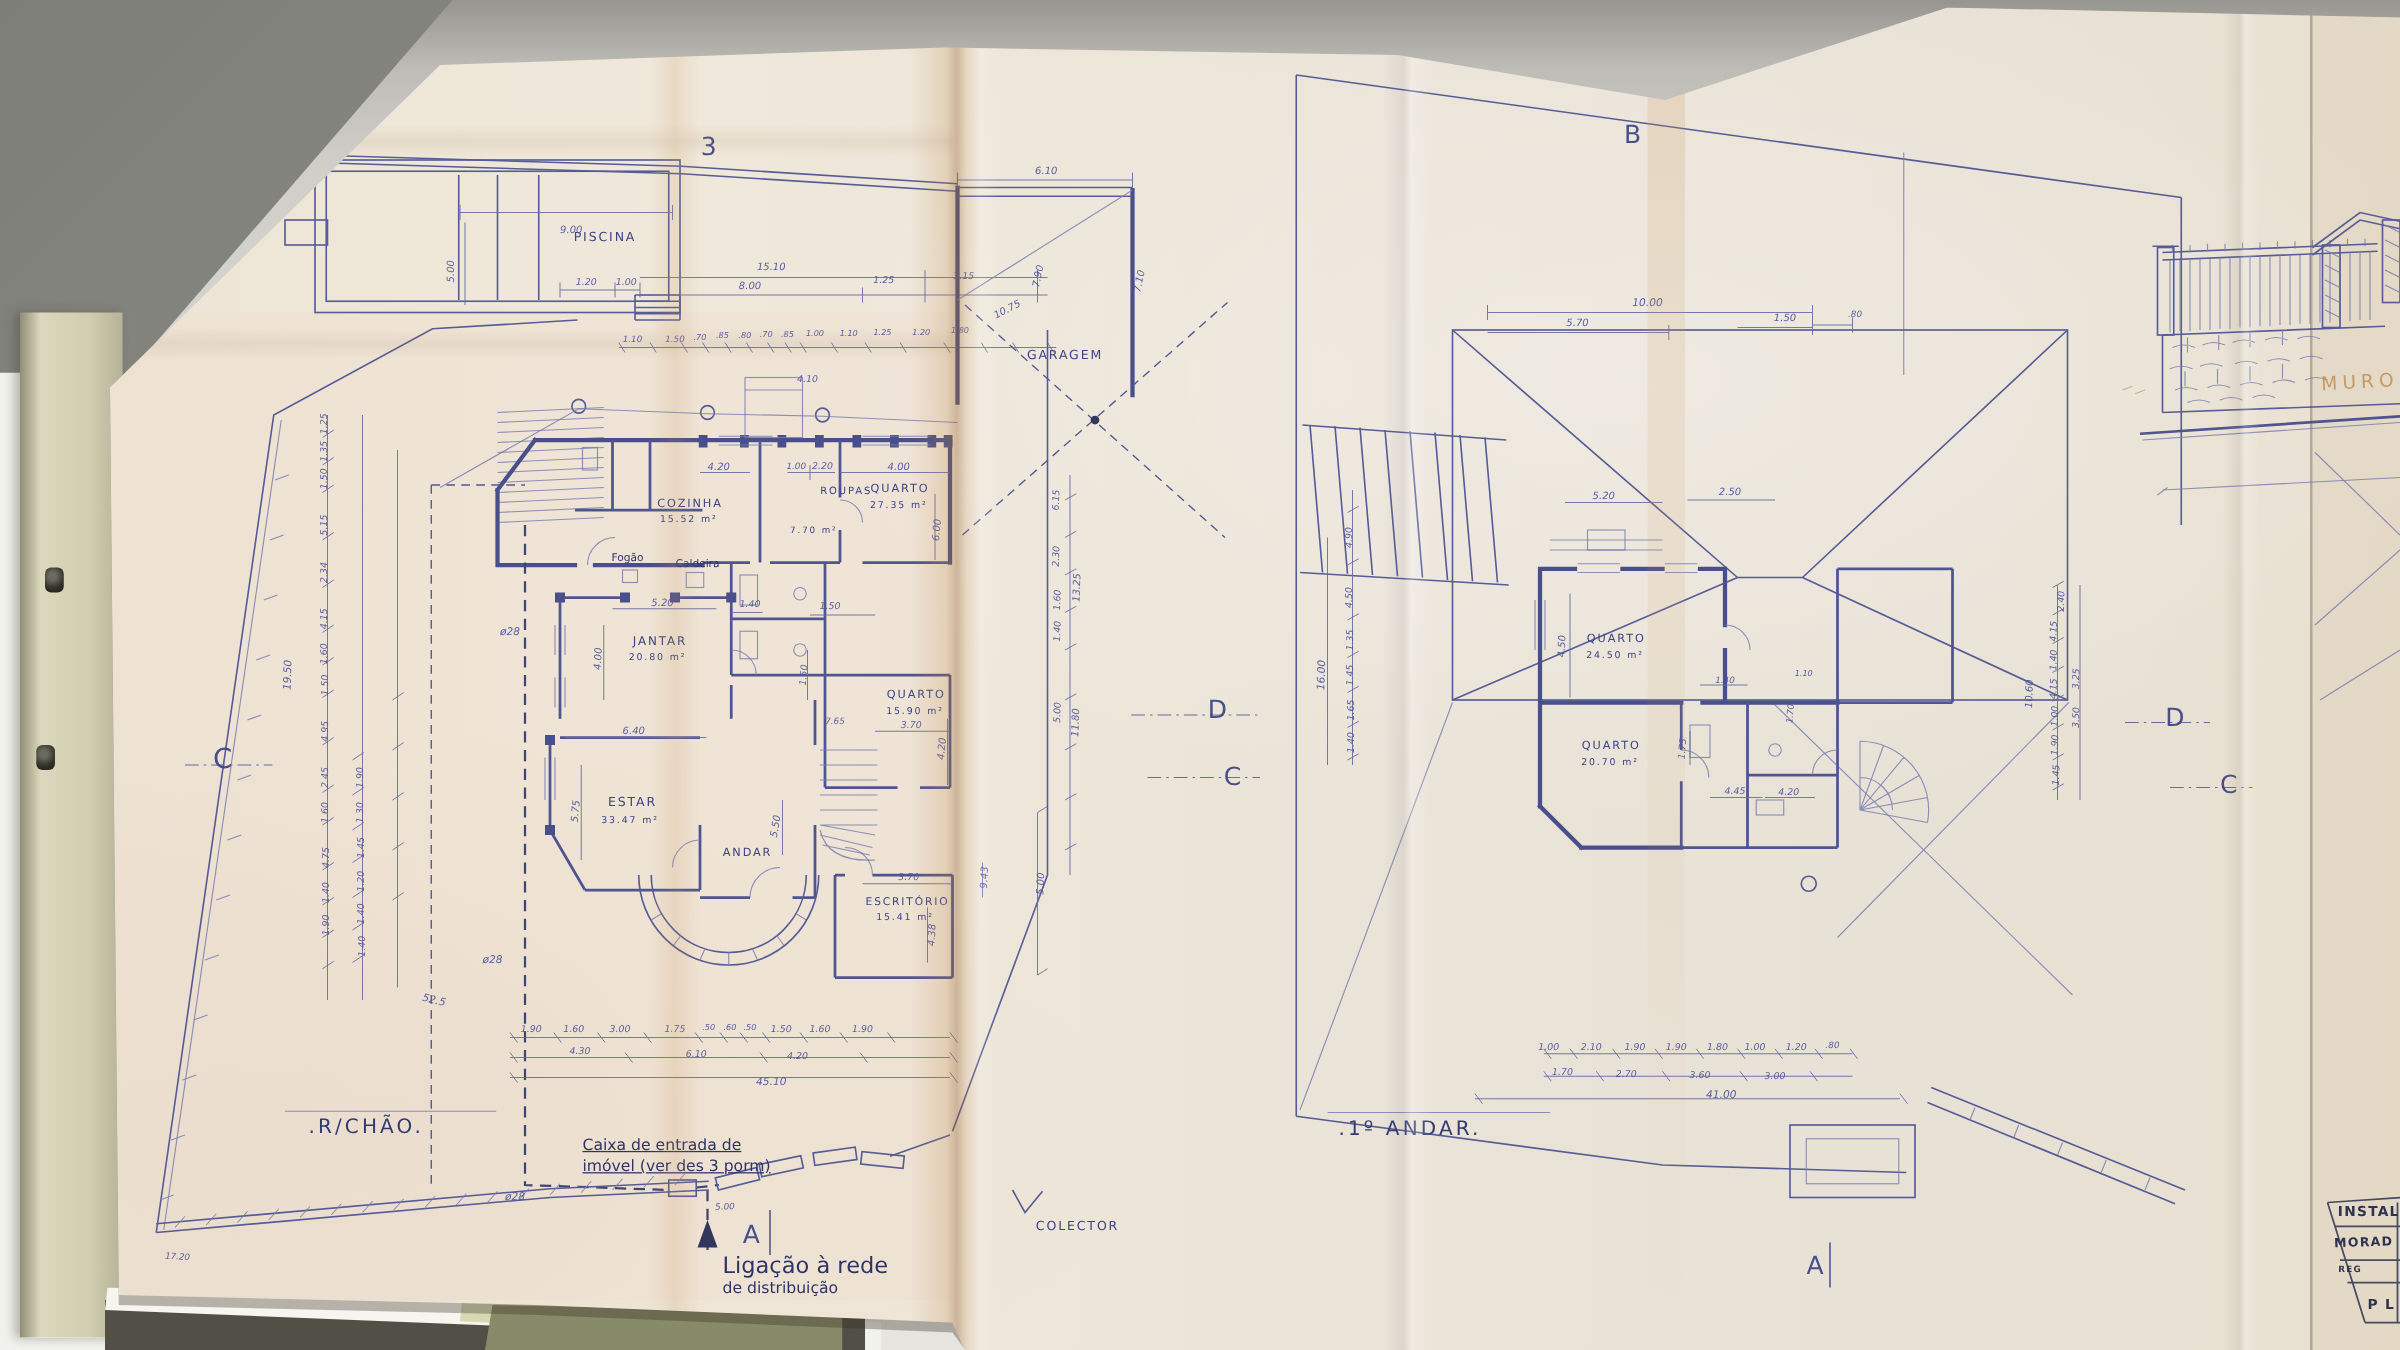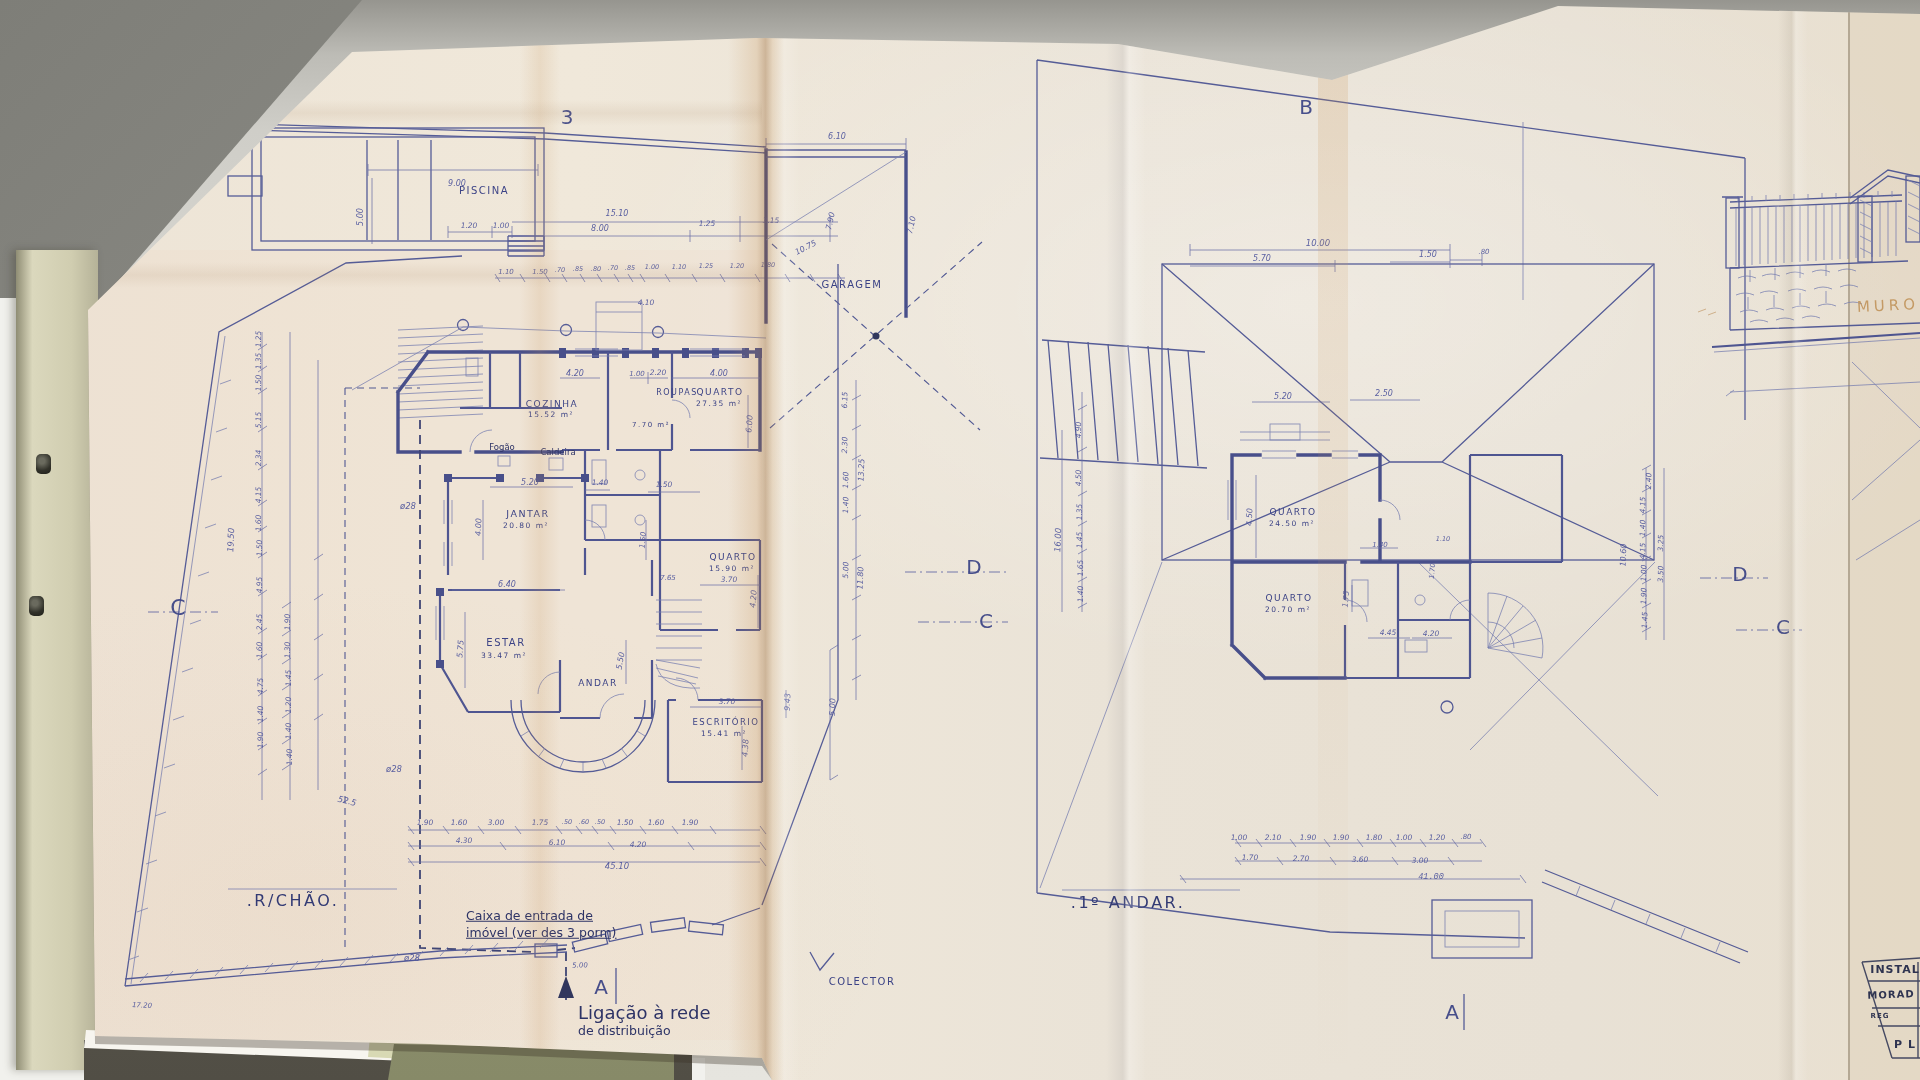--- a/index.html
+++ b/index.html
@@ -431,21 +431,21 @@
         <span class="lbl dimL" style="left: 1308px; top: 838px; font-size: 7.5px; transform: translate(-50%, -50%);">1.90</span>
         <span class="lbl dimL" style="left: 1341px; top: 838px; font-size: 7.5px; transform: translate(-50%, -50%);">1.90</span>
         <span class="lbl dimL" style="left: 1374px; top: 838px; font-size: 7.5px; transform: translate(-50%, -50%);">1.80</span>
         <span class="lbl dimL" style="left: 1404px; top: 838px; font-size: 7.5px; transform: translate(-50%, -50%);">1.00</span>
         <span class="lbl dimL" style="left: 1437px; top: 838px; font-size: 7.5px; transform: translate(-50%, -50%);">1.20</span>
         <span class="lbl dimL" style="left: 1466px; top: 837px; font-size: 7px; transform: translate(-50%, -50%);">.80</span>
         <span class="lbl dimL" style="left: 1250px; top: 858px; font-size: 7.5px; transform: translate(-50%, -50%);">1.70</span>
         <span class="lbl dimL" style="left: 1301px; top: 859px; font-size: 7.5px; transform: translate(-50%, -50%);">2.70</span>
         <span class="lbl dimL" style="left: 1360px; top: 860px; font-size: 7.5px; transform: translate(-50%, -50%);">3.60</span>
         <span class="lbl dimL" style="left: 1420px; top: 861px; font-size: 7.5px; transform: translate(-50%, -50%);">3.00</span>
-        <span class="lbl dimL" style="left: 1431px; top: 877px; font-size: 8.5px; transform: translate(-50%, -50%); font-family: Liberation Mono, monospace;">41.00</span>
+        <span class="lbl dimL" style="left: 1377px; top: 877px; font-size: 8.5px; transform: translate(-50%, -50%);">41.00</span>
       </div>
 
     <div class="crease main"></div>
     <div class="crease c538"></div>
     <div class="crease c1125"></div>
     <div class="crease c1332"></div>
     <div class="crease c1793"></div>
     <div class="hcrease" style="top:262px;"></div>
     <div class="hcrease" style="top:100px;"></div>
   </div>

